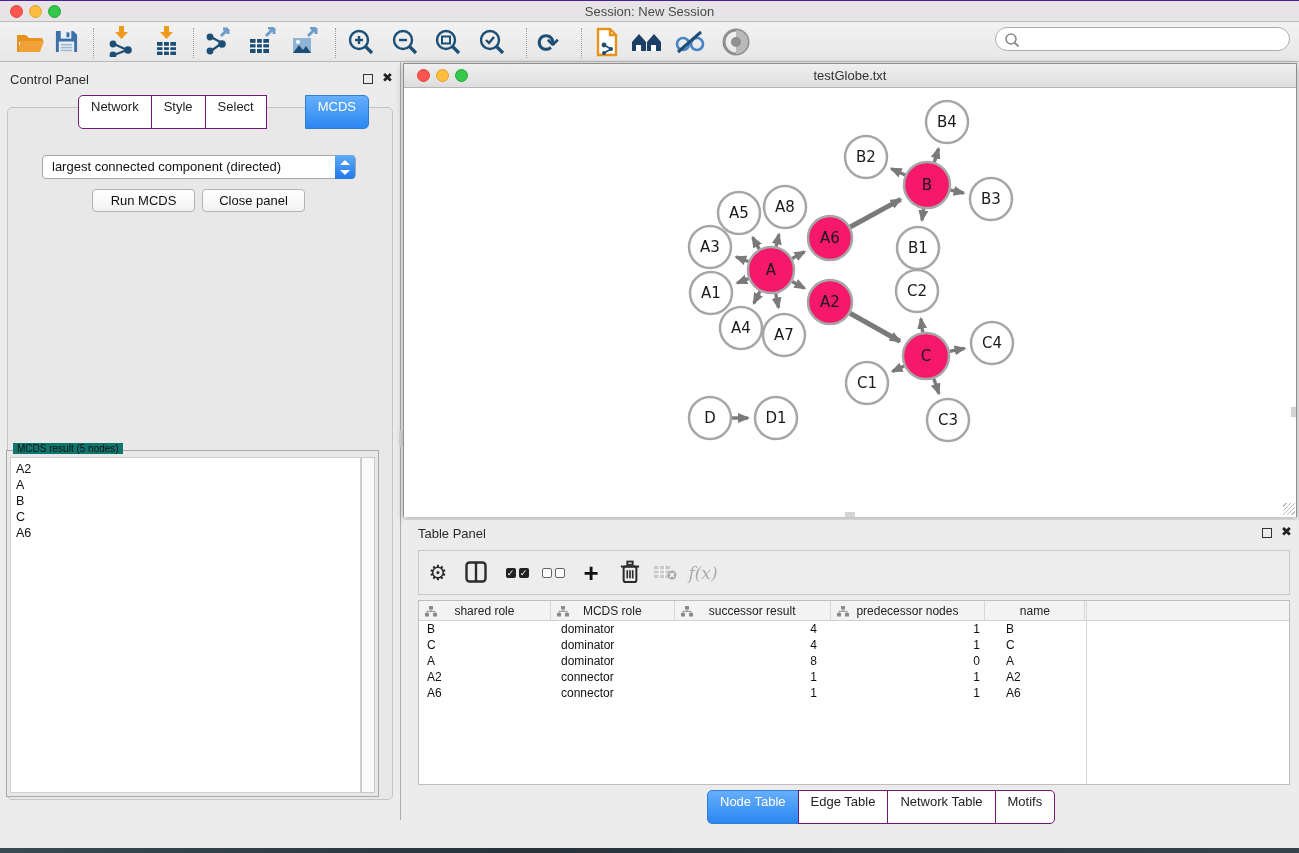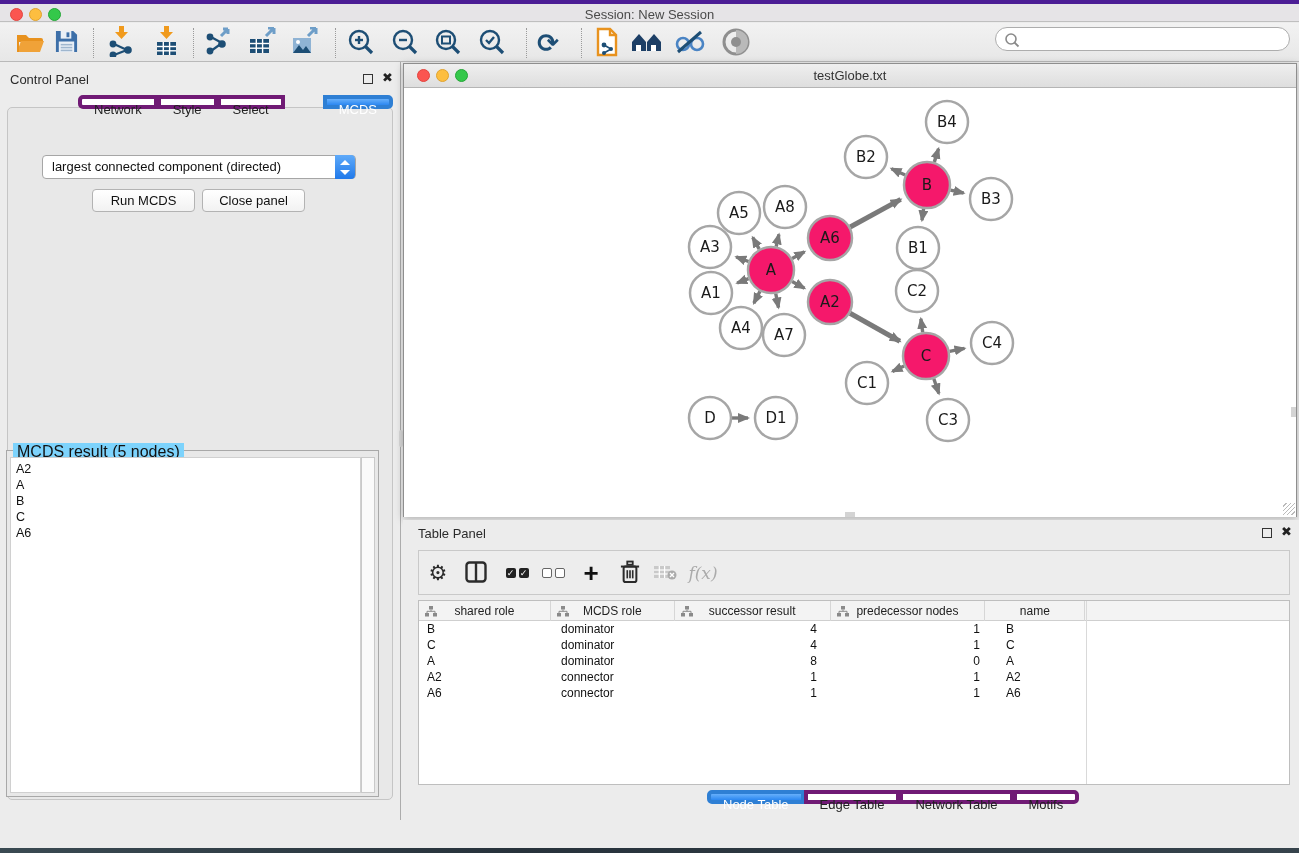--- a/index.html
+++ b/index.html
@@ -2,21 +2,21 @@
 <html><head>
 <meta charset="utf-8">
 <style>
   * { margin:0; padding:0; box-sizing:border-box; }
   html,body { width:1299px; height:853px; overflow:hidden; }
   body { font-family:"Liberation Sans","DejaVu Sans",sans-serif; font-size:13px; color:#222; background:#ECECEC; }
   #app { position:relative; width:1299px; height:853px; background:#ECECEC; }
   .abs { position:absolute; }
 
   
-  #titlebar { left:0; top:0; width:1299px; height:22px; background:#E6E4E7; border-top:4px solid #4c1d95; border-bottom:1px solid #BFBFBF; }
+  #titlebar { left:0; top:0; width:1299px; height:22px; background:#E6E4E7; border-top:1px solid #4c1d95; border-bottom:1px solid #BFBFBF; }
   .tl { position:absolute; top:4px; width:13px; height:13px; border-radius:50%; }
   .tl.red { background:#FB5550; border:1px solid #E2443E; }
   .tl.yel { background:#FDBE40; border:1px solid #E0A32E; }
   .tl.grn { background:#34C84A; border:1px solid #24A637; }
   #titlebar-text { position:absolute; left:0; top:3px; width:100%; text-align:center; color:#4A4A4A; font-size:13px; }
 
   
   #toolbar { left:0; top:23px; width:1299px; height:39px; background:linear-gradient(#F2F2F2,#E7E7E7); border-bottom:1px solid #B9B9B9; }
   .tbtn { position:absolute; top:3px; width:34px; height:34px; display:flex; align-items:center; justify-content:center; }
   .tsep { position:absolute; top:5px; height:30px; width:0; border-left:1px dotted #9B9B9B; }
@@ -25,34 +25,34 @@
   #search-box svg { position:absolute; left:8px; top:4px; }
   #search-input { position:absolute; left:26px; top:1px; width:260px; height:20px; border:none; outline:none; background:transparent; font-size:12px; }
 
   
   #control-panel { left:0; top:62px; width:401px; height:758px; background:#ECECEC; border-right:1px solid #ACACAC; }
   #cp-title { position:absolute; left:10px; top:10px; font-size:13px; color:#2B2B2B; }
   .float-ico { position:absolute; width:10px; height:10px; border:1.5px solid #333; top:12px; }
   .close-ico { position:absolute; top:8px; font-size:13px; font-weight:bold; color:#222; }
   #cp-box { position:absolute; left:7px; top:45px; width:386px; height:693px; background:#E8E8E8; border:1px solid #C5C5C5; border-radius:5px; }
   .tabgroup { position:absolute; display:flex; height:22px; }
-  .tab { height:14px; line-height:21px; padding:0 12px; background:#FFF; border:4px solid #701a75; margin-left:-1px; font-size:13px; color:#222; text-align:center; }
+  .tab { height:34px; line-height:21px; padding:0 12px; background:#FFF; border:1px solid #701a75; margin-left:-1px; font-size:13px; color:#222; text-align:center; }
   .tab:first-child { border-radius:5px 0 0 5px; margin-left:0; }
   .tab:last-child { border-radius:0 5px 5px 0; }
   .tab.sel { background:linear-gradient(#66AFFB,#2B87F1); border-color:#2E7FD4; color:#FFF;margin-left:38px; }
   #control-tabs { left:78px; top:33px; }
   #opt-label { position:absolute; left:0; top:75px; width:100%; text-align:center; font-size:13px; color:#1E1E1E; }
   #criterion-select { position:absolute; left:42px; top:93px; width:314px; height:24px; background:#FFF; border:1px solid #A6A6A6; border-radius:4px; }
   #criterion-text { position:absolute; left:9px; top:3px; font-size:13px; color:#111; }
   #criterion-stepper { position:absolute; right:0; top:-1px; width:20px; height:24px; background:linear-gradient(#5FAAF9,#2079EA); border-radius:0 4px 4px 0; }
   .tri-up { position:absolute; left:5px; top:5px; width:0; height:0; border-left:5px solid transparent; border-right:5px solid transparent; border-bottom:5px solid #FFF; }
   .tri-dn { position:absolute; left:5px; bottom:4px; width:0; height:0; border-left:5px solid transparent; border-right:5px solid transparent; border-top:5px solid #FFF; }
   .pbtn { position:absolute; top:127px; height:23px; background:linear-gradient(#FFFFFF,#F2F2F2); border:1px solid #B3B3B3; border-radius:4px; font-size:13px; color:#111; text-align:center; line-height:21px; }
   #mcds-result { position:absolute; left:6px; top:388px; width:373px; height:347px; border:1px solid #A8A8A8; background:#E8E8E8; }
-  #mcds-legend { position:absolute; left:6px; top:-8px; background:#7dd3fc; padding:0 4px; font-size:16px; color:#111;text-align:right; }
+  #mcds-legend { position:absolute; left:6px; top:-8px; background:#0f766e; padding:0 4px; font-size:10px; color:#111;text-align:right; }
   #mcds-list { position:absolute; left:3px; top:6px; right:17px; bottom:3px; background:#FFF; border:1px solid #D0D0D0; padding:3px 0 0 5px; }
   #mcds-list .li { font-size:12.5px; line-height:16px; color:#111; }
   #mcds-scroll { position:absolute; top:6px; right:3px; bottom:3px; width:14px; background:#FAFAFA; border:1px solid #C9C9C9; }
 
   
   #net-window { left:403px; top:63px; width:894px; height:454px; background:#FFF; border:1px solid #8E8E8E; box-shadow:0 2px 8px rgba(0,0,0,.25); }
   #net-titlebar { position:absolute; left:0; top:0; width:100%; height:24px; background:linear-gradient(#EFEFEF,#DEDEDE); border-bottom:1px solid #B5B5B5; }
   #net-title { position:absolute; left:0; top:4px; width:100%; text-align:center; font-size:13px; color:#333; }
   #net-canvas { position:absolute; left:0; top:25px; width:892px; height:428px; background:#FFF; }
   .nub { position:absolute; background:#D4D4D4; }

